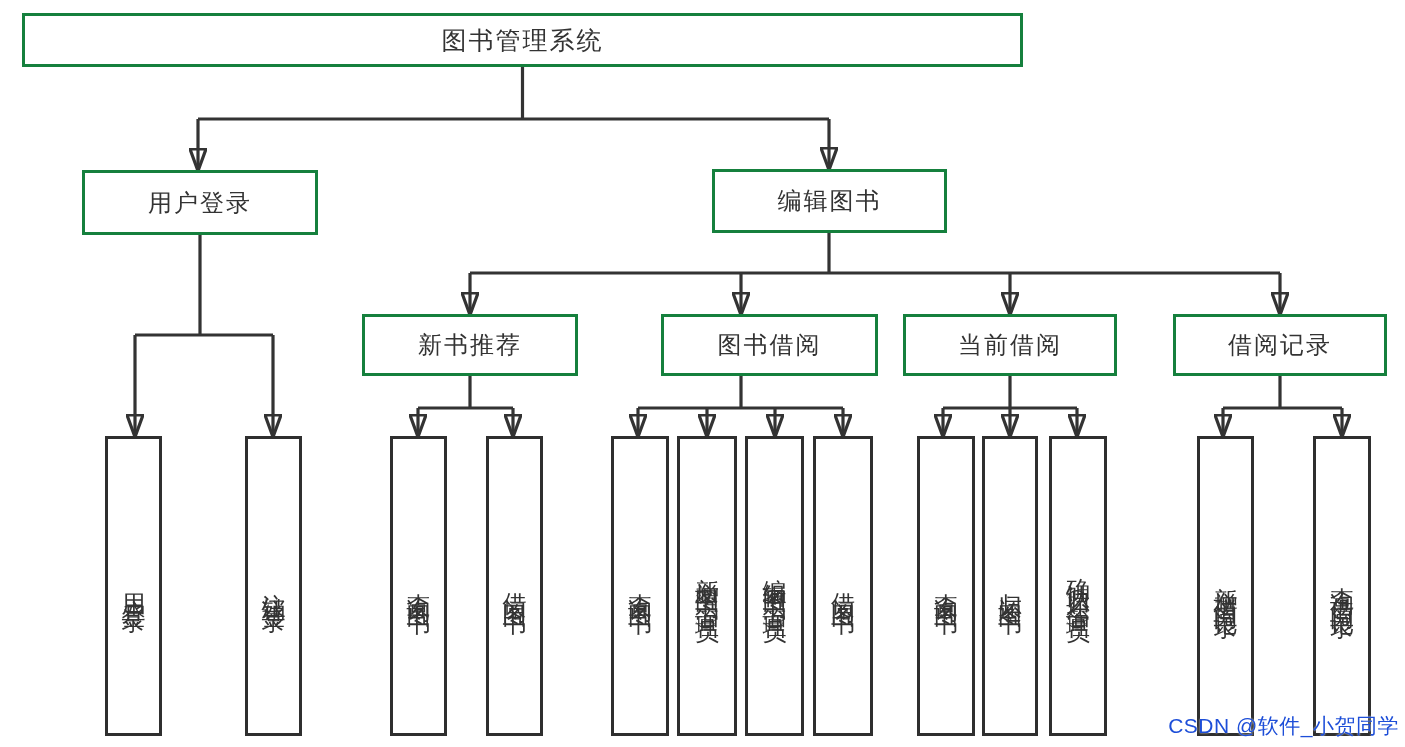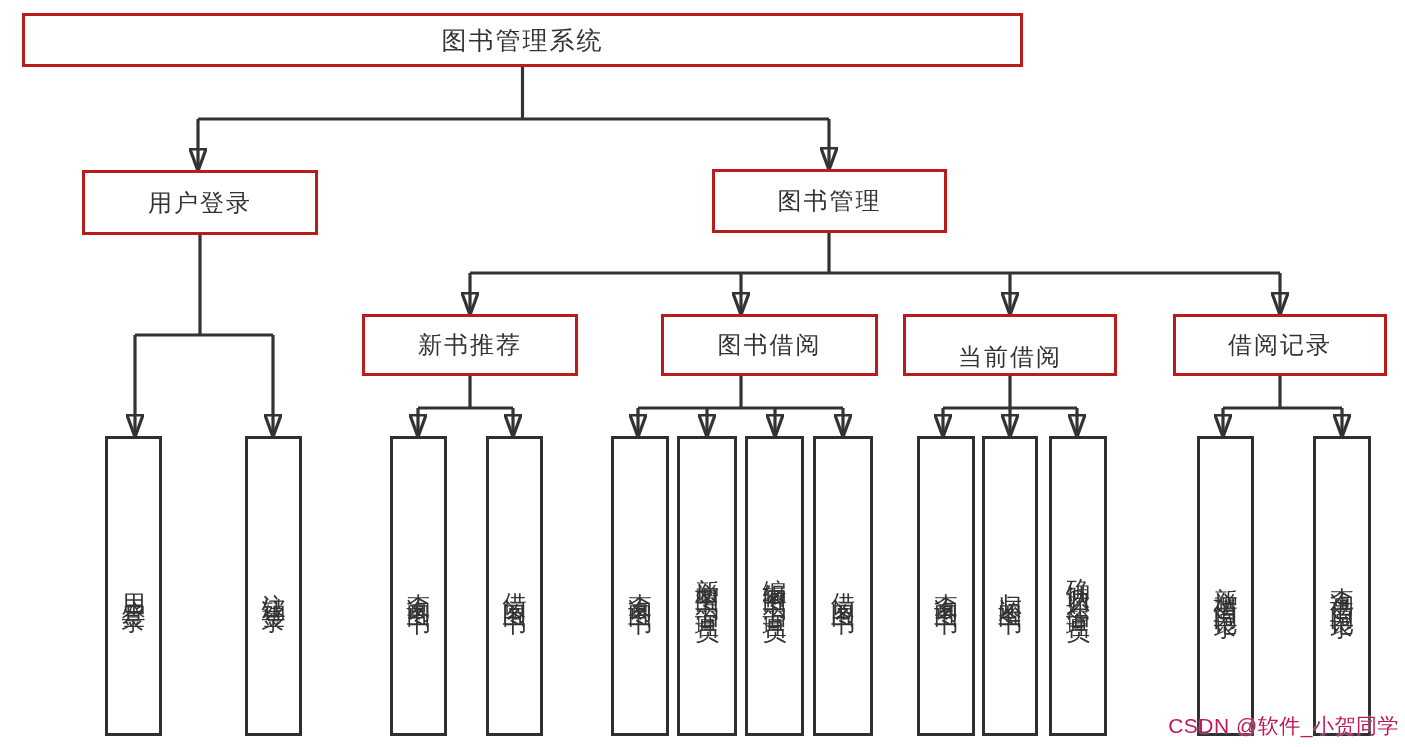--- a/index.html
+++ b/index.html
@@ -9,21 +9,21 @@
     height: 747px;
     background: #ffffff;
     font-family: "Liberation Sans", "DejaVu Sans", sans-serif;
     overflow: hidden;
   }
   .wires { position: absolute; left: 0; top: 0; width: 1405px; height: 747px; }
   .wires path, .wires line { stroke: #333333; stroke-width: 3.2; fill: none; }
   .node {
     position: absolute;
     box-sizing: border-box;
-    border: 3px solid #b91c1c;
+    border: 3px solid #15803d;
     background: #ffffff;
     display: flex;
     align-items: center;
     justify-content: center;
     color: #333333;
     font-size: 24px;
     letter-spacing: 2px;
     z-index: 2;
   }
   .node.root { font-size: 25px; }
@@ -46,21 +46,21 @@
     letter-spacing: 6px;
     line-height: 1;
     color: #333333;
     white-space: nowrap;
   }
   .watermark {
     position: absolute;
     right: 6px;
     bottom: 7px;
     font-size: 21px;
-    color: #be185d;
+    color: #1d4ed8;
     letter-spacing: 0.5px;
     z-index: 6;
     text-shadow: 0 0 2px #ffffff;
   }
 </style>
 </head>
 <body>
 
 <div class="stage">
 
@@ -120,30 +120,30 @@
   </svg>
 
   <div class="node root" style="left:22px; top:13px; width:1001px; height:54px;">
     <span>图书管理系统</span>
   </div>
 
   <div class="node" style="left:82px; top:170px; width:236px; height:65px;">
     <span>用户登录</span>
   </div>
   <div class="node" style="left:712px; top:169px; width:235px; height:64px;">
-    <span>图书管理</span>
+    <span>编辑图书</span>
   </div>
 
   <div class="node" style="left:362px; top:314px; width:216px; height:62px;align-items:center;">
     <span>新书推荐</span>
   </div>
   <div class="node" style="left:633px; top:314px; width:217px; height:62px;margin-left:28px;">
     <span>图书借阅</span>
   </div>
-  <div class="node" style="left:903px; top:314px; width:214px; height:62px;align-items:flex-end;">
+  <div class="node" style="left:903px; top:314px; width:214px; height:62px;">
     <span>当前借阅</span>
   </div>
   <div class="node" style="left:1173px; top:314px; width:214px; height:62px;">
     <span>借阅记录</span>
   </div>
 
   <div class="leaf" style="left:105px; width:57px;">
     <span>用户登录</span>
   </div>
   <div class="leaf" style="left:245px; width:57px;">

